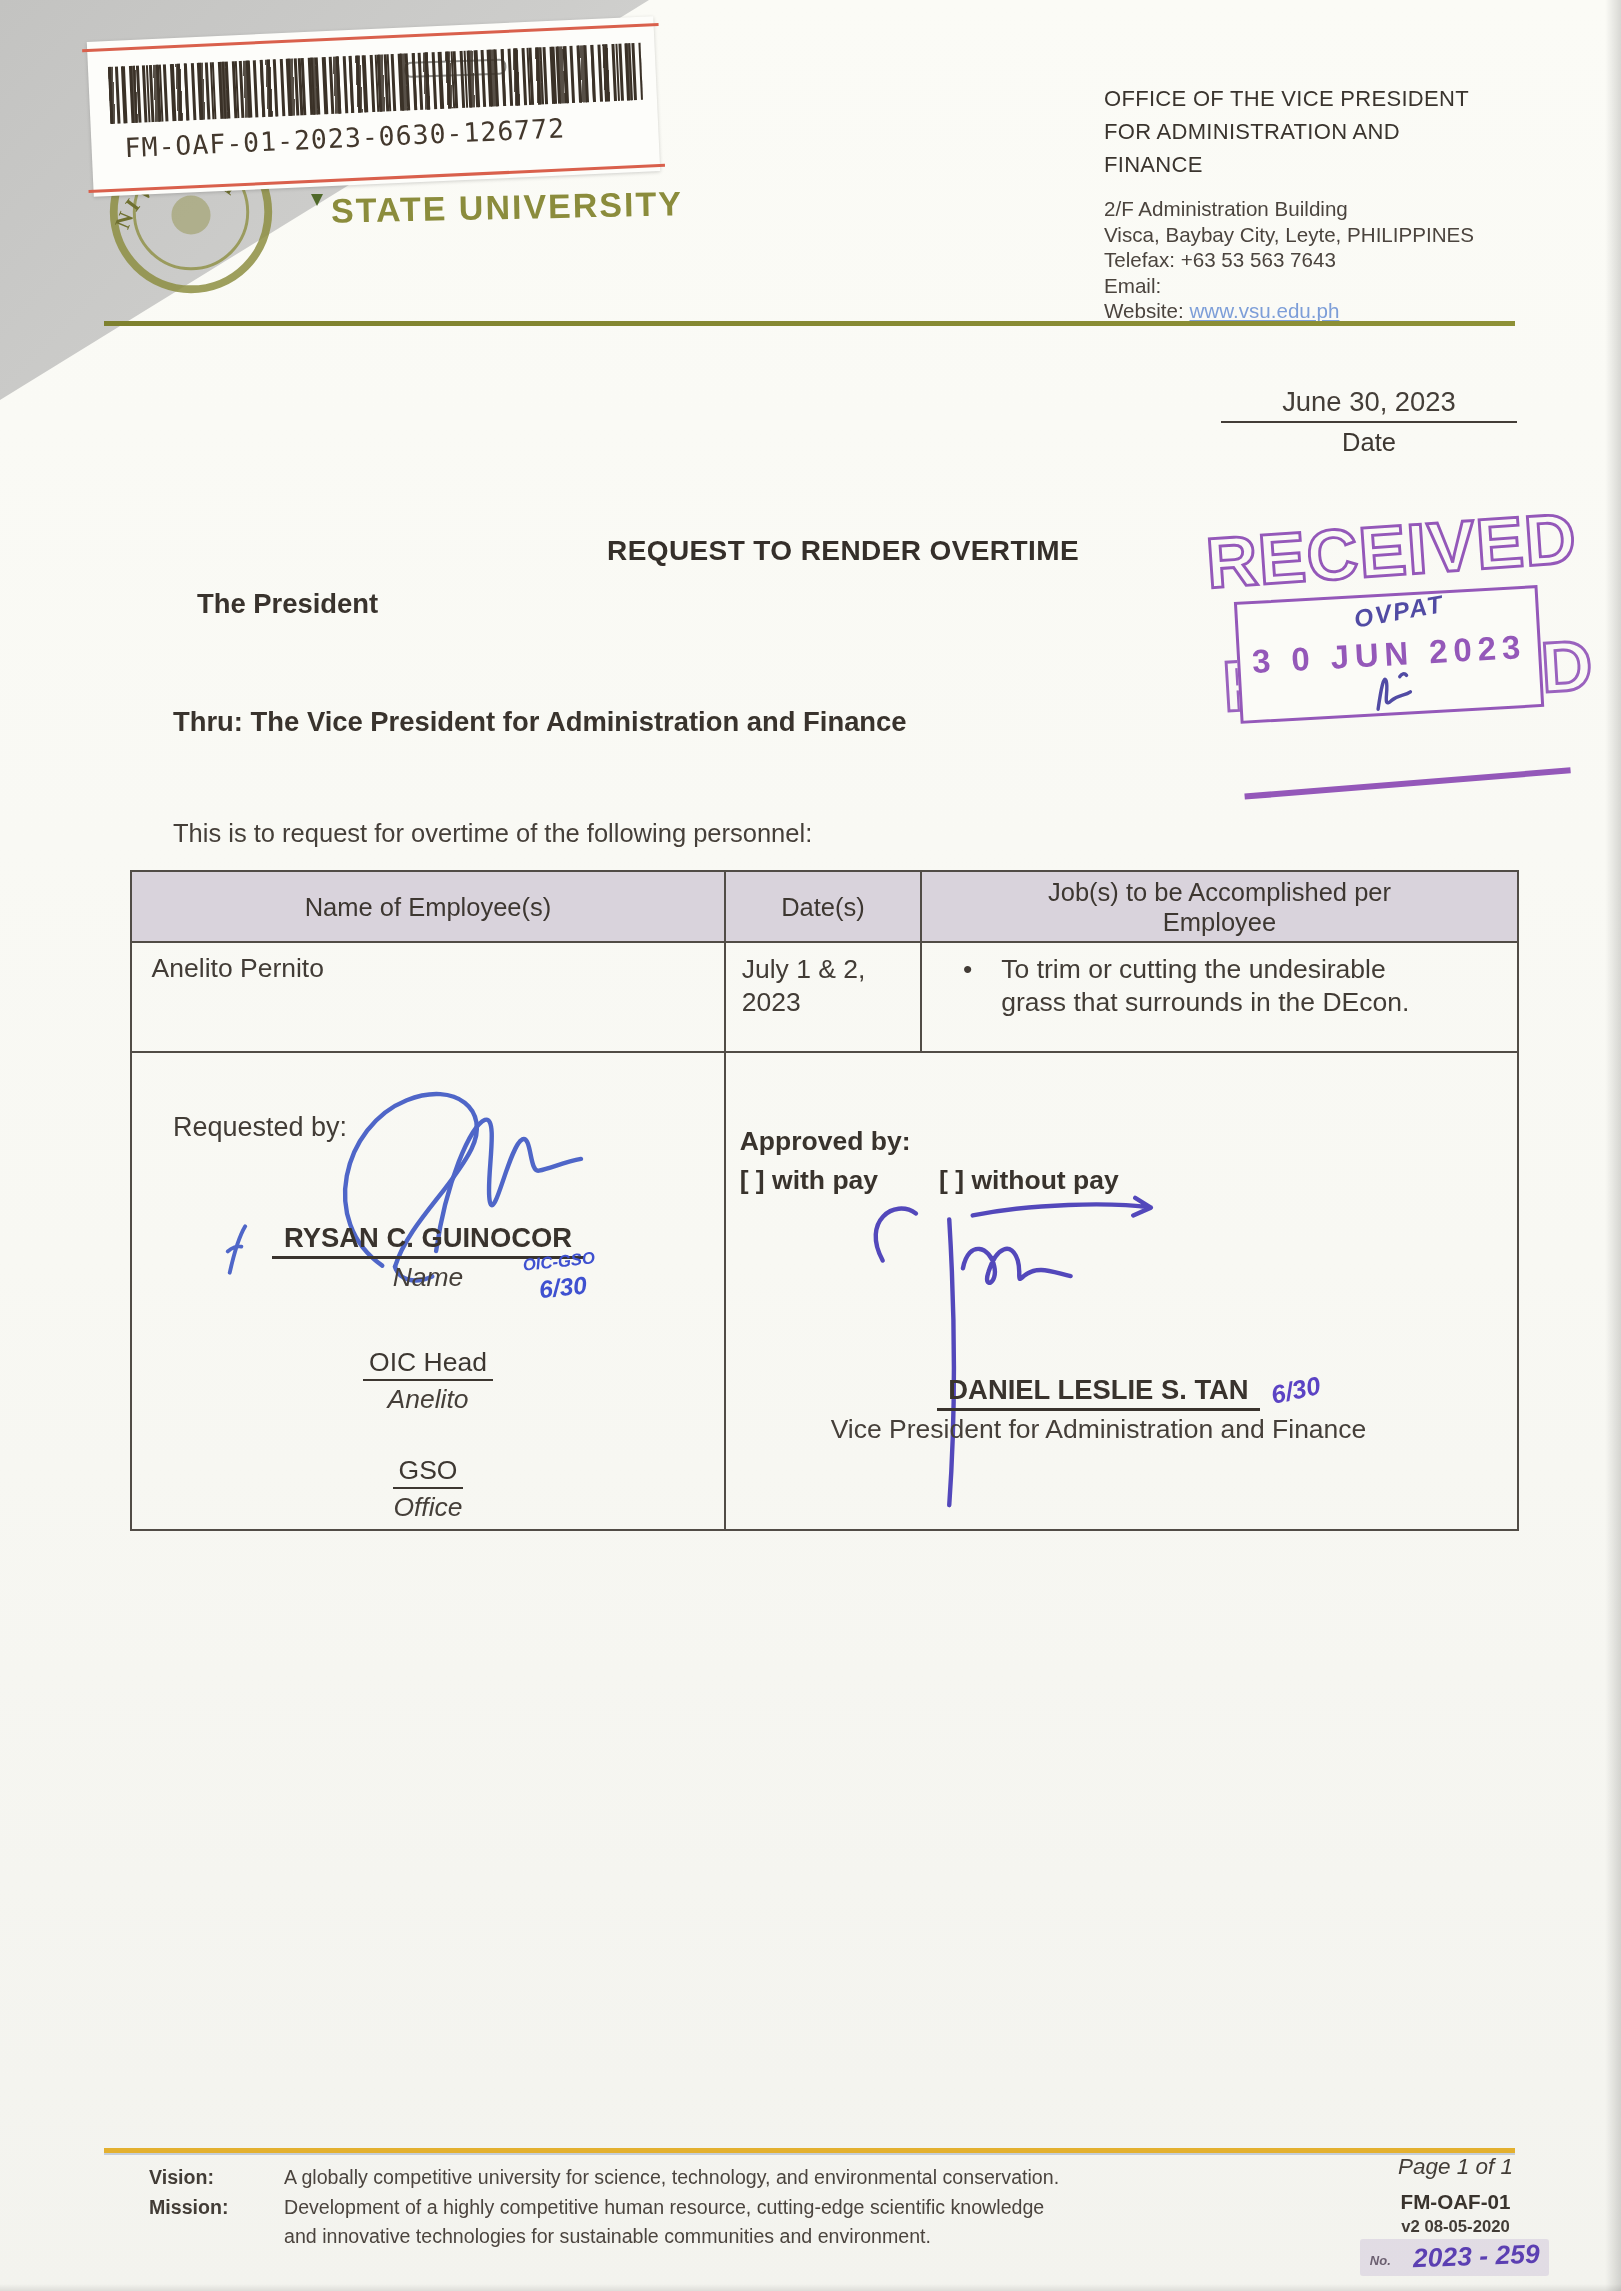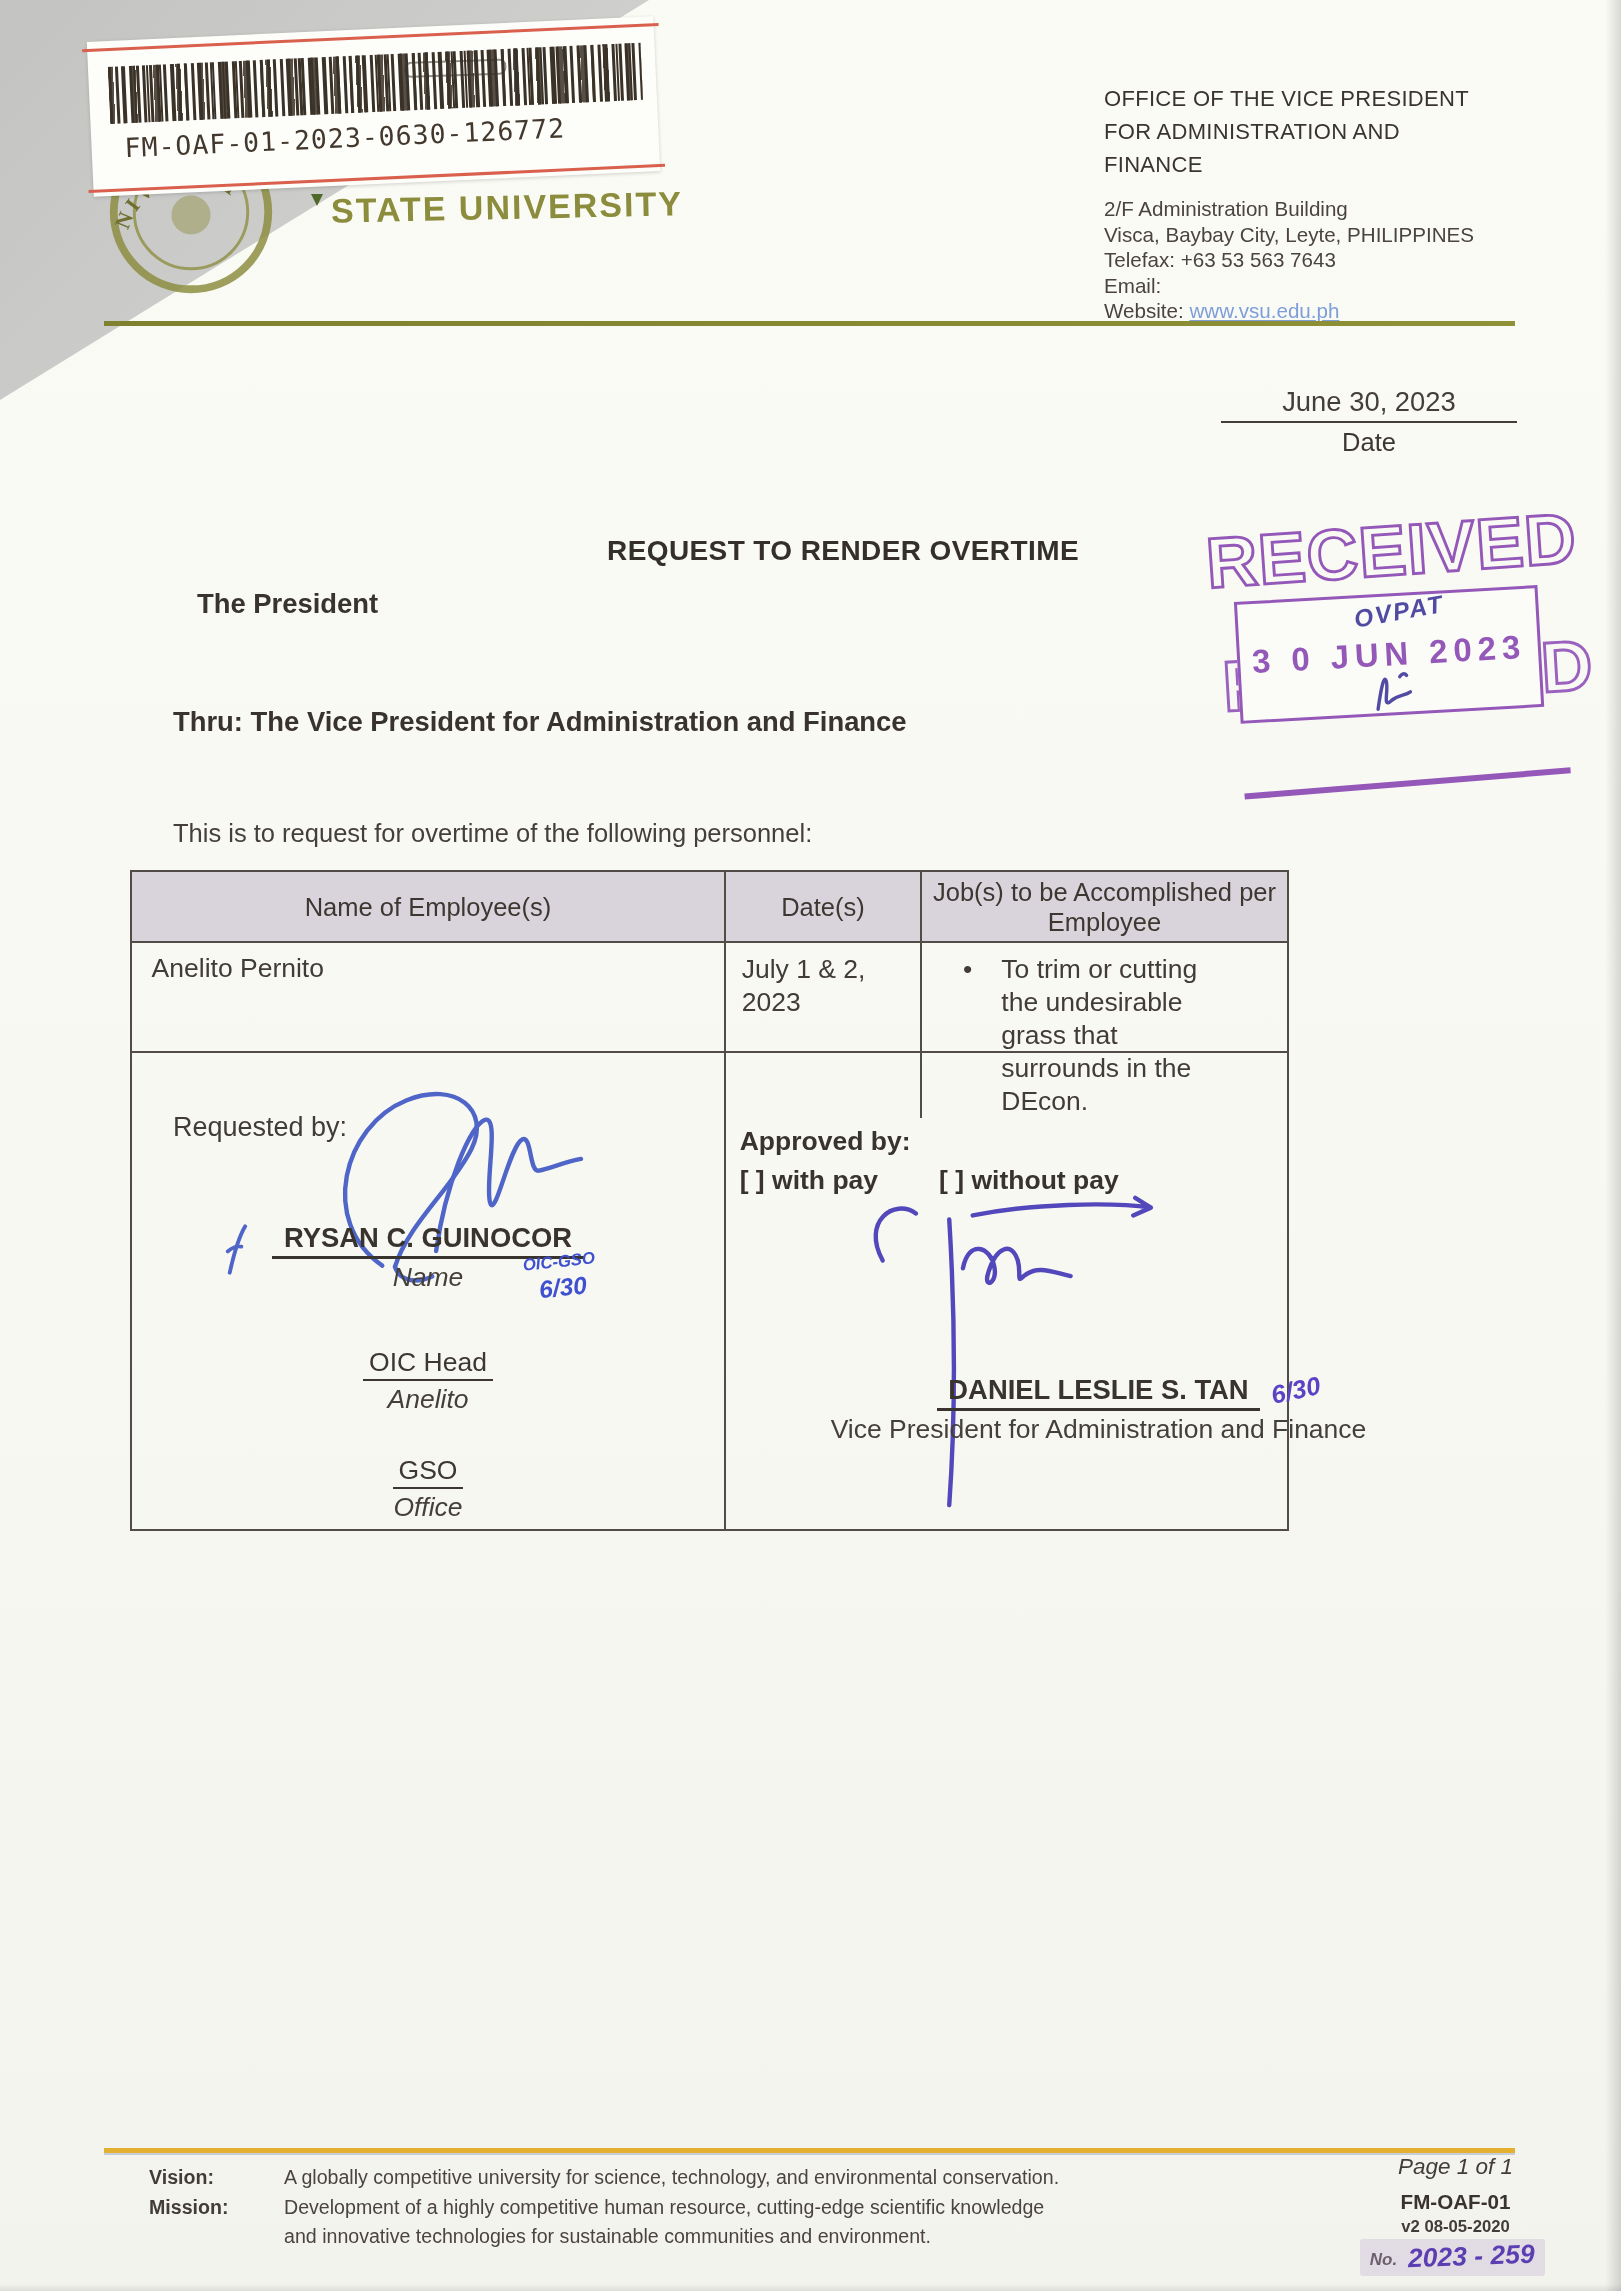--- a/index.html
+++ b/index.html
@@ -61,21 +61,21 @@
   .stamp-box{position:absolute;left:25.5px;top:73px;width:298px;height:116px;background:#fcfcf8;
         border:3.9px solid #8d4cb5;transform:rotate(.8deg);z-index:2;}
   .stamp-hand{position:absolute;left:116px;top:2px;color:#453e9e;font-size:24.5px;font-weight:bold;
         font-style:italic;letter-spacing:2px;transform:rotate(-7deg);}
   .stamp-date{position:absolute;left:0;right:0;top:39px;text-align:center;color:#8d4cb5;
         font-weight:bold;font-size:33px;letter-spacing:5.9px;white-space:nowrap;}
   .stamp-scribble{position:absolute;left:125px;top:73px;}
   .stamp-underline{position:absolute;left:23.5px;bottom:0;width:327px;height:5.9px;background:#8d4cb5;
         transform:rotate(-.6deg);}
   
-  .form-table{position:absolute;left:130px;top:870px;width:1159px;border:2.9px solid #514c46;box-sizing:border-box;}
+  .form-table{position:absolute;left:130px;top:870px;width:1389px;border:2.9px solid #514c46;box-sizing:border-box;}
   .t-row{display:grid;grid-template-columns:594px 196px 1fr;}
   .t-head{background:#d9d3dc;border-bottom:2.9px solid #514c46;height:69px;}
   .t-head .cell{display:flex;align-items:center;justify-content:center;text-align:center;
         font-size:25.5px;line-height:30px;color:#3d3731;}
   .cell{border-right:2px solid #514c46;box-sizing:border-box;}
   .cell:last-child{border-right:none;}
   .hdr-jobs{max-width:461px;margin:0 auto;}
   .t-data{height:108px;border-bottom:2.9px solid #514c46;font-size:26.5px;color:#423c36;}
   .td-name{padding:9.8px 9.8px 0 19.6px;}
   .td-dates{padding:9.8px 9.8px 0 15.7px;line-height:33px;}
@@ -110,21 +110,21 @@
   .f-label{position:absolute;font-weight:bold;font-size:19.6px;color:#423c36;}
   .f-text{position:absolute;left:284px;font-size:19.6px;color:#4b443e;}
   .page-info{position:absolute;left:1372px;top:2154px;width:167px;text-align:center;
         font-style:italic;font-size:22.5px;color:#423c36;}
   .form-code{position:absolute;left:1372px;top:2190px;width:167px;text-align:center;
         font-weight:bold;font-size:20.6px;color:#39332d;}
   .form-ver{position:absolute;left:1372px;top:2217px;width:167px;text-align:center;
         font-weight:600;font-size:16.7px;color:#423c36;}
   .control-no{position:absolute;left:1360px;top:2239px;padding:2px 9.8px 3.9px;
         background:rgba(186,170,206,.30);border-radius:2.9px;white-space:nowrap;}
-  .no-label{font-size:17px;font-weight:bold;color:#6b5f70;font-style:italic;margin-right:11px;}
+  .no-label{font-size:13px;font-weight:bold;color:#6b5f70;font-style:italic;margin-right:22px;}
   .no-value{font-size:26.5px;font-weight:bold;font-style:italic;color:#5b3fb2;
         display:inline-block;transform:rotate(-2deg);}
 </style>
 </head>
 <body>
 
 <div class="page">
 
   <div class="fold"></div>
 

